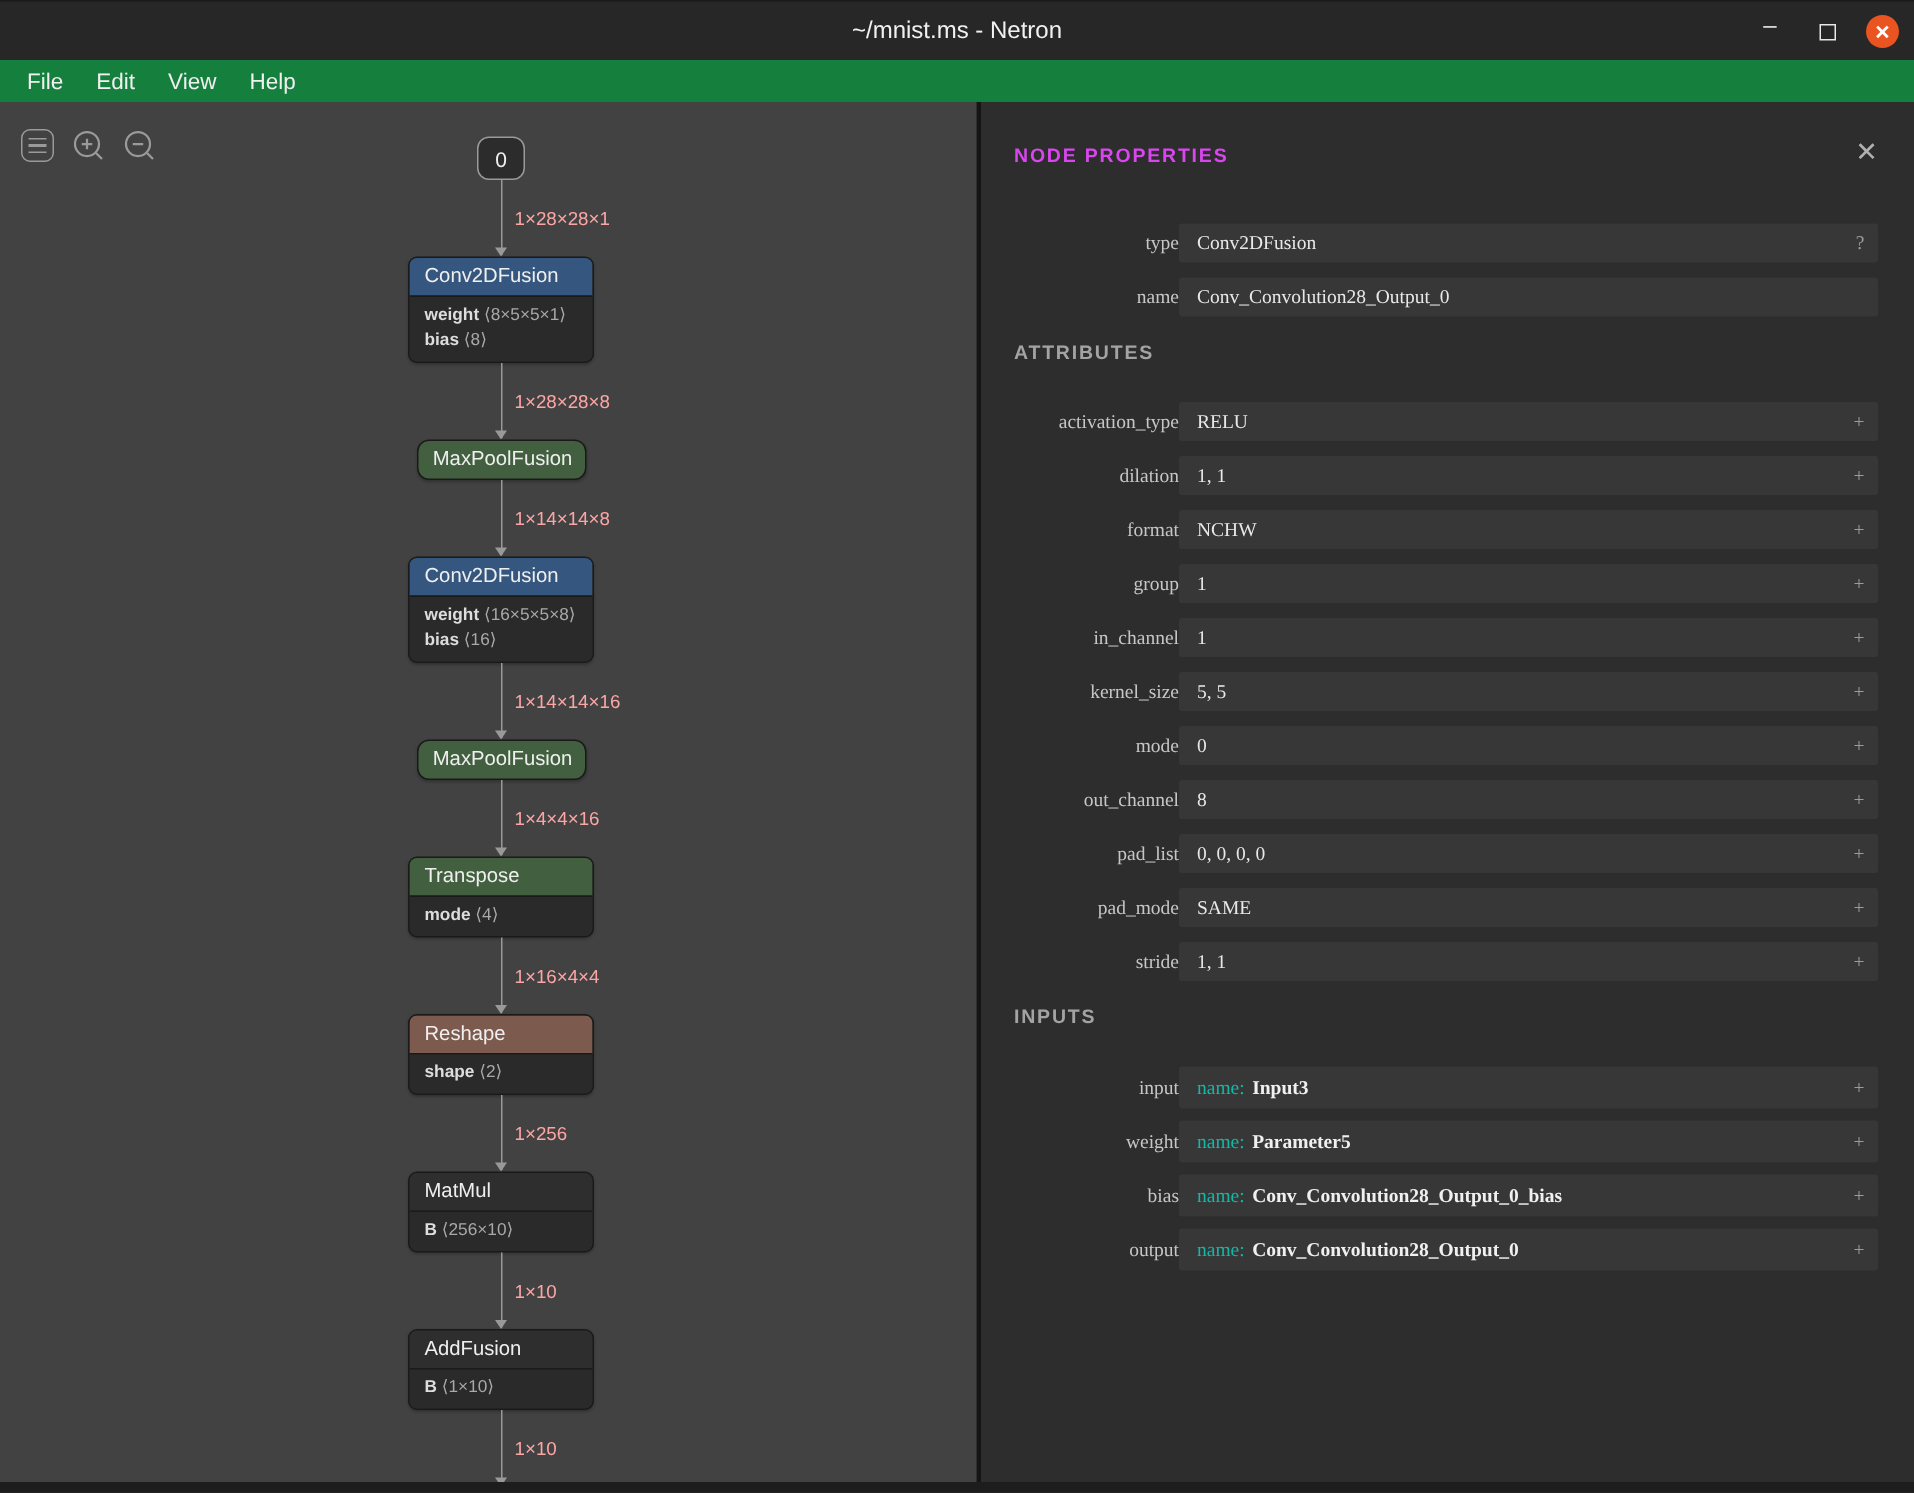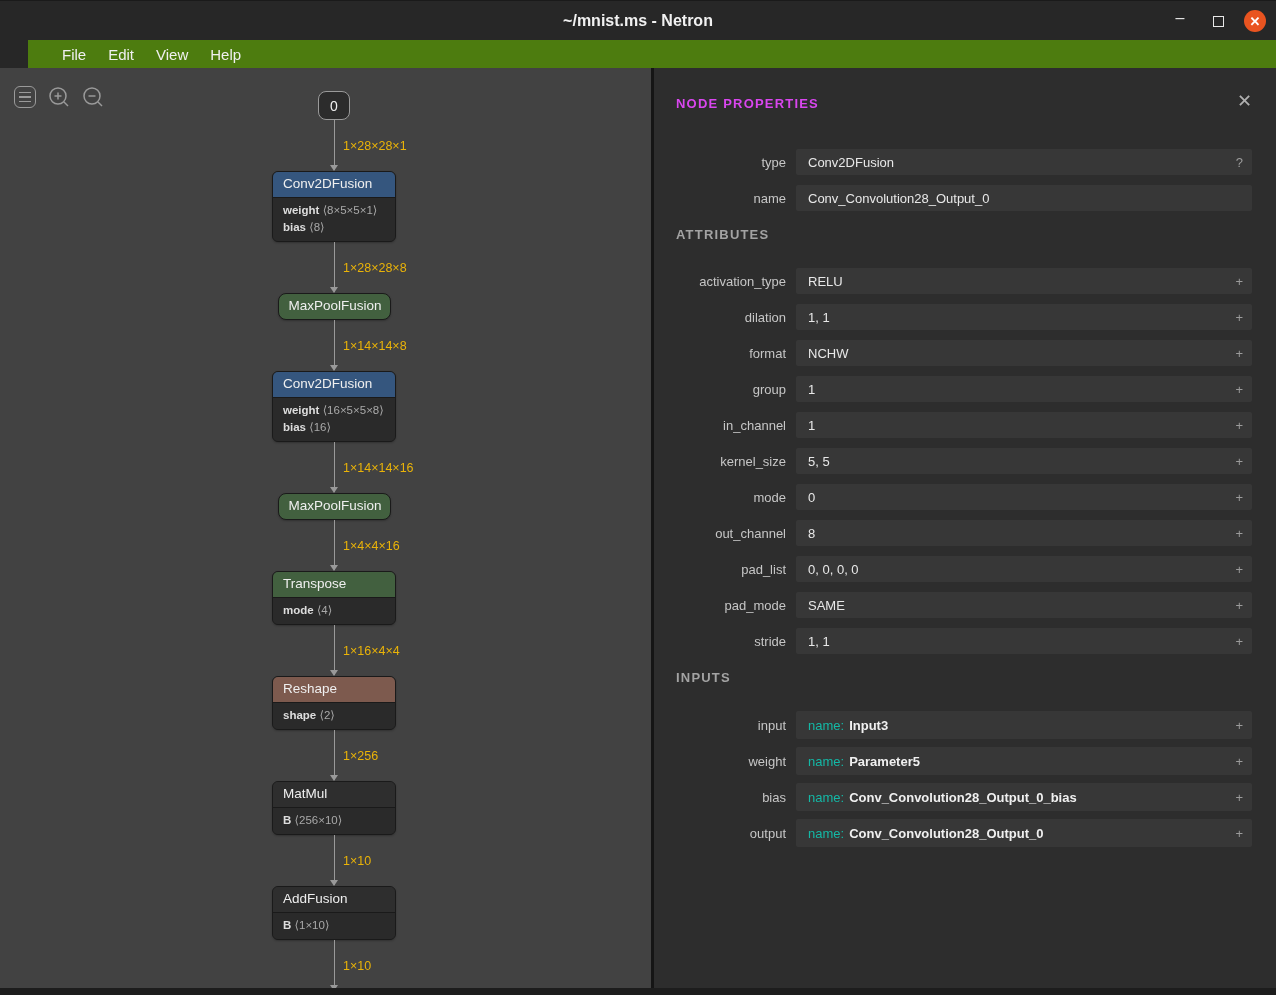--- a/index.html
+++ b/index.html
@@ -3,29 +3,29 @@
 <meta charset="utf-8">
 <style>
   * { margin:0; padding:0; box-sizing:border-box; }
   html,body { width:1276px; height:995px; overflow:hidden; }
   body { font-family:"Liberation Sans", sans-serif; background:#2d2d2d; color:#e6e6e6; }
 
   .window { width:1276px; height:995px; display:flex; flex-direction:column; background:#272727; }
 
   
   .titlebar { height:40px; background:#272727; display:flex; align-items:center; justify-content:center; position:relative; flex:0 0 auto; border-top:1px solid #1a1a1a;}
-  .titlebar-title { font-size:16px; font-weight:bold; color:#f1f1f1; }
+  .titlebar-title { font-size:16px; font-weight:normal; color:#f1f1f1; }
   .win-controls { position:absolute; right:10px; top:0; height:40px; display:flex; align-items:center; gap:14px; }
   .win-btn { width:24px; height:24px; display:flex; align-items:center; justify-content:center; color:#e8e8e8; font-size:14px; cursor:default; }
   .win-min { font-size:16px; padding-bottom:6px; }
   .win-max-glyph { width:11px; height:11px; border:1.5px solid #e8e8e8; }
   .win-close { width:22px; height:22px; border-radius:50%; background:#E95420; color:#ffffff; font-size:13px; font-weight:bold; display:flex; align-items:center; justify-content:center; }
 
   
-  .menubar { height:28px; background:#4d7c0f; display:flex; align-items:center; padding-left:24px; gap:2px; flex:0 0 auto;margin-left:28px; }
+  .menubar { height:28px; background:#15803d; display:flex; align-items:center; padding-left:8px; gap:2px; flex:0 0 auto; }
   .menu-item { color:#f0f0f0; font-size:15px; padding:3px 10px; border-radius:3px; }
 
   
   .content { flex:1 1 auto; display:flex; min-height:0; }
   .bottom-strip { height:7px; background:#1d1d1d; flex:0 0 auto; }
 
   
   .graph-pane { width:651px; flex:0 0 auto; background:#424242; position:relative; overflow:hidden; }
   .divider { width:3px; background:#151515; flex:0 0 auto; }
 
@@ -38,40 +38,40 @@
                display:flex; flex-direction:column; align-items:center; }
 
   .io-node { width:32px; height:29px; background:#2c2c2c; border:1.5px solid #9a9a9a; border-radius:8px;
              display:flex; align-items:center; justify-content:center; font-size:14px; color:#f0f0f0; }
 
   .gedge { position:relative; width:160px; height:51px; flex:0 0 auto; }
   .gedge-line { position:absolute; left:50%; top:0; bottom:1px; width:1px; background:#999999; }
   .gedge-arrow { position:absolute; left:50%; bottom:0; transform:translateX(-50%); width:0; height:0;
                  border-left:4px solid transparent; border-right:4px solid transparent; border-top:6px solid #999999; }
   .gedge-label { position:absolute; left:calc(50% + 9px); top:50%; transform:translateY(-50%);
-                 font-size:12.5px; color:#eab308; white-space:nowrap; }
+                 font-size:12.5px; color:#fca5a5; white-space:nowrap; }
 
   .gnode { border:1px solid #1a1a1a; border-radius:6px; overflow:hidden; background:#2a2a2a;
            box-shadow:0 1px 2px rgba(0,0,0,.25); }
   .gnode-wide { width:124px; }
   .gnode-header { font-size:13.5px; color:#efefef; padding:4px 10px 5px; line-height:16px; }
   .gnode-body { background:#2a2a2a; padding:4px 10px 5px; border-top:1px solid #1a1a1a; }
   .gnode-attr { font-size:11.5px; line-height:17px; white-space:nowrap; }
   .gnode-attr .k { font-weight:bold; color:#dddddd; }
   .gnode-attr .v { color:#a9a9a9; }
   .gnode-single { width:113px; border:1px solid #1a1a1a; border-radius:8px; font-size:13.5px; color:#efefef;
                   padding:4px 10px 5px; line-height:16px; text-align:left; box-shadow:0 1px 2px rgba(0,0,0,.25); }
 
   
   .side-panel { flex:1 1 auto; background:#2d2d2d; padding:28px 24px 0 22px; overflow:hidden; position:relative; }
   .panel-titlerow { display:flex; align-items:flex-start; justify-content:space-between; margin-bottom:38px; }
   .panel-title { font-size:13px; font-weight:bold; letter-spacing:1.2px; color:#d946ef; }
   .panel-close { color:#b0b0b0; font-size:18px; line-height:14px; margin-top:-2px; }
 
-  .prop-row { display:grid; grid-template-columns:110px 1fr; column-gap:10px; align-items:center; margin-bottom:10px; }
+  .prop-row { display:grid; grid-template-columns:110px 1fr; align-items:center; margin-bottom:10px;font-family:Liberation Serif, serif; }
   .prop-label { text-align:right; font-size:13px; color:#c6c6c6; }
   .prop-box { position:relative; height:26px; background:#373737; border-radius:2px; display:flex; align-items:center;
               padding:0 26px 0 12px; font-size:13px; color:#e8e8e8; white-space:nowrap; overflow:hidden; }
   .prop-box .action { position:absolute; right:9px; top:50%; transform:translateY(-50%); color:#9b9b9b; font-size:13px; }
 
   .section-title { font-size:13px; font-weight:bold; letter-spacing:1.2px; color:#a3a3a3; margin-top:16px; margin-bottom:26px; }
 
   .io-row .prop-box { height:28px; }
   .io-row { margin-bottom:8px; }
   .io-prefix { color:#14b8a6; margin-right:5px; }

